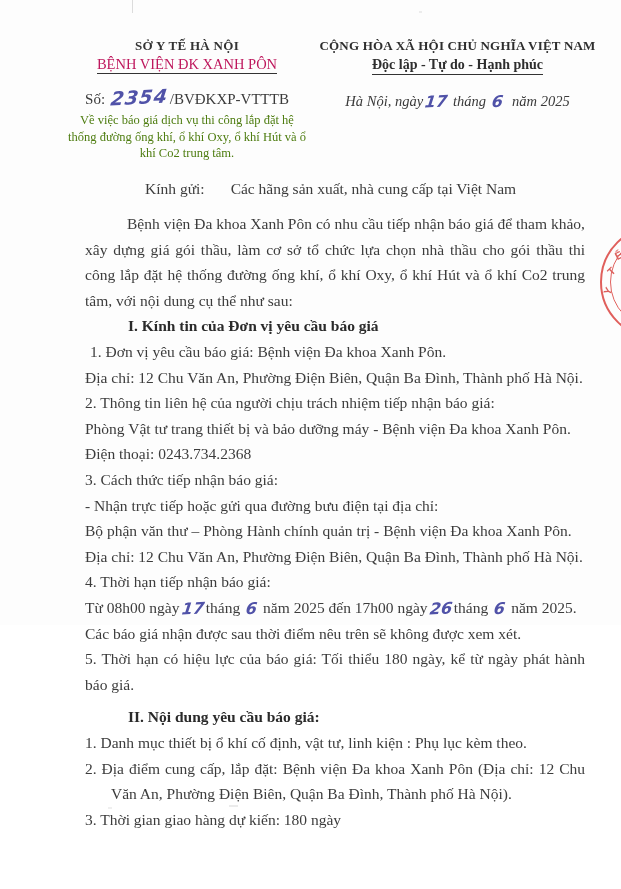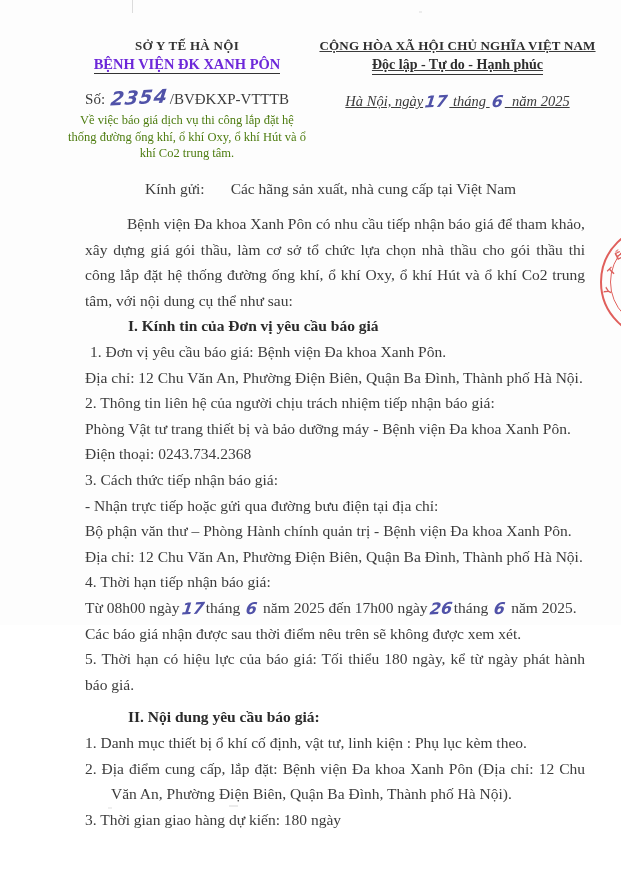--- a/index.html
+++ b/index.html
@@ -3,24 +3,24 @@
 <meta charset="utf-8">
 <style>
   html,body{margin:0;padding:0;}
   body{background:#ffffff;width:621px;height:889px;overflow:hidden;
        font-family:"Liberation Serif", serif;color:#3c3c3c;}
   .page{position:relative;width:621px;height:625px;background:#fdfdfd;}
 
   
   .header{display:flex;padding-top:38px;}
   .header-left{width:250px;margin-left:62px;text-align:center;}
-  .header-right{flex:1;text-align:center;padding-right:18px;text-decoration:underline;}
+  .header-right{flex:1;text-align:center;padding-right:18px;}
 
   .org-parent{font-size:13px;font-weight:600;letter-spacing:.3px;color:#333;}
-  .org-name{font-size:14.5px;font-weight:bold;color:#6d28d9;margin-top:2px;}
+  .org-name{font-size:14.5px;font-weight:normal;color:#be185d;margin-top:2px;}
   .org-name .u{border-bottom:1.5px solid #333;padding-bottom:1px;}
 
   .doc-number{margin-top:13px;font-size:15px;color:#3a3a3a;white-space:nowrap;}
   .subject{margin:4px auto 0;width:242px;font-size:12.5px;line-height:16.5px;color:#4d7c0f;}
 
   .nation{font-size:13px;font-weight:bold;color:#2e2e2e;letter-spacing:.2px;}
   .motto{font-size:14px;font-weight:bold;color:#2e2e2e;margin-top:3px;}
   .motto .u{border-bottom:1.5px solid #333;padding-bottom:2px;}
   .date-line{margin-top:20px;font-size:14.5px;font-style:italic;color:#3a3a3a;white-space:nowrap;}
 

